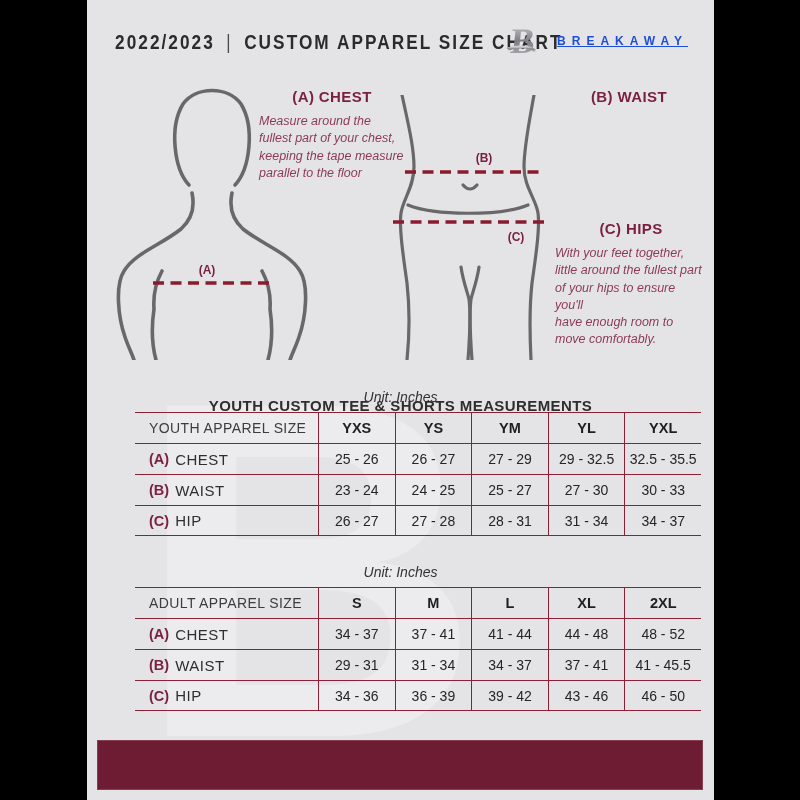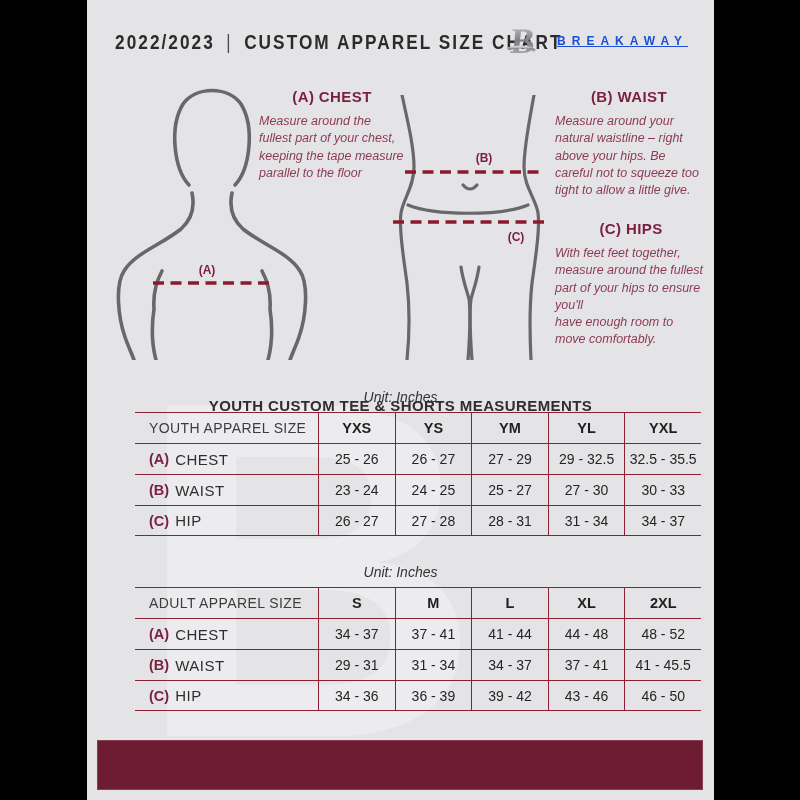--- a/index.html
+++ b/index.html
@@ -117,26 +117,25 @@
       <text x="133" y="146" text-anchor="middle" font-size="12" font-weight="bold" fill="#7a1f3e">(C)</text>
     </svg>
 
     <div class="guide-block" style="left:172px;top:88px;width:146px;">
       <div class="guide-title">(A) CHEST</div>
       <div class="guide-text">Measure around the fullest part of your chest, keeping the tape measure parallel to the floor</div>
     </div>
 
     <div class="guide-block" style="left:468px;top:88px;width:148px;">
       <div class="guide-title">(B) WAIST</div>
-      <div class="guide-text">Measure around your natural waistline – right above your hips. Be careful not to squeeze too tight to allow a little give.</div>
     </div>
 
     <div class="guide-block" style="left:468px;top:220px;width:152px;">
       <div class="guide-title">(C) HIPS</div>
-      <div class="guide-text">With feet feet together, measure around the fullest part of your hips to ensure
+      <div class="guide-text">With your feet together, little around the fullest part of your hips to ensure
 you'll
 have enough room to move comfortably.</div>
     </div>
 
     <div class="sec-title" style="top:370px;margin-top:27px;">YOUTH CUSTOM TEE &amp; SHORTS MEASUREMENTS</div>
     <div class="sec-unit" style="top:389px;">Unit: Inches</div>
 
     <div class="size-table" style="top:412px;">
       <div class="cell headlabel">YOUTH APPAREL SIZE</div>
       <div class="cell sizehead vline">YXS</div>

